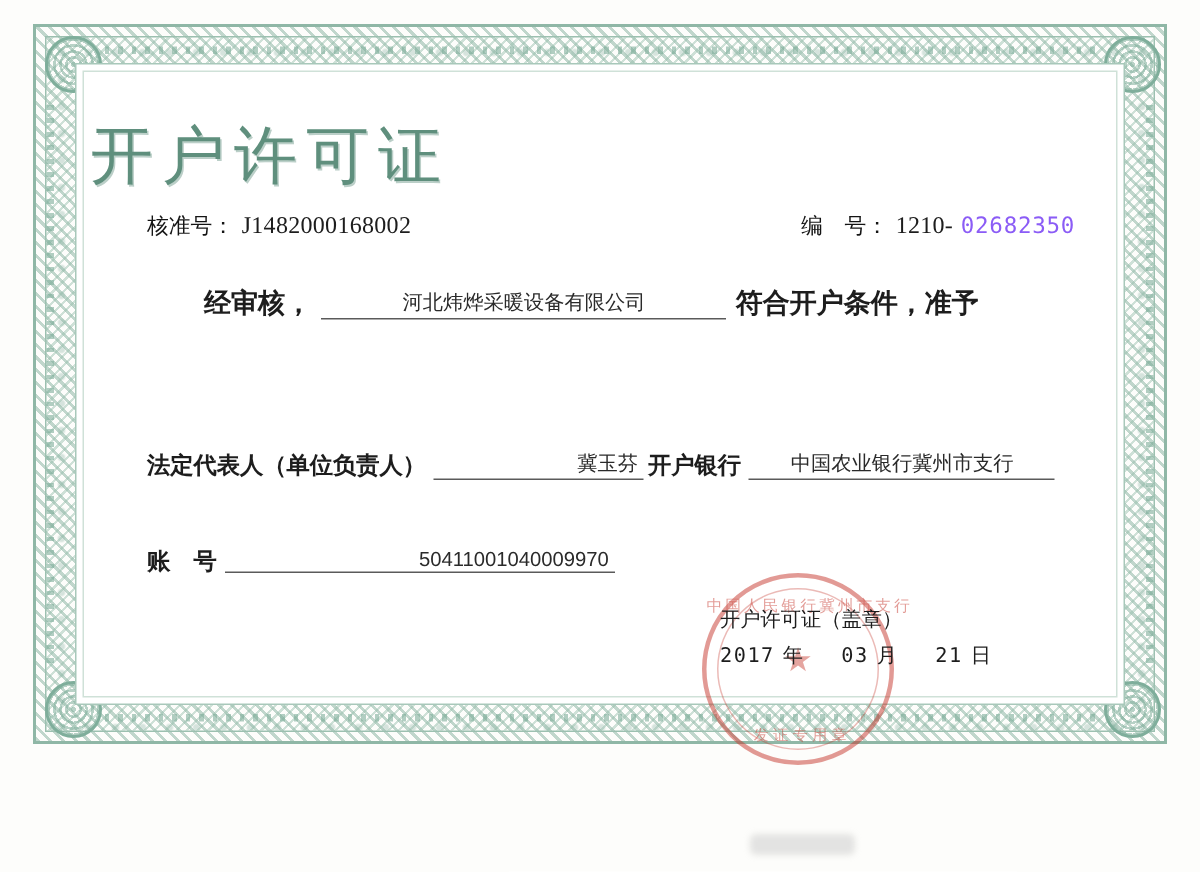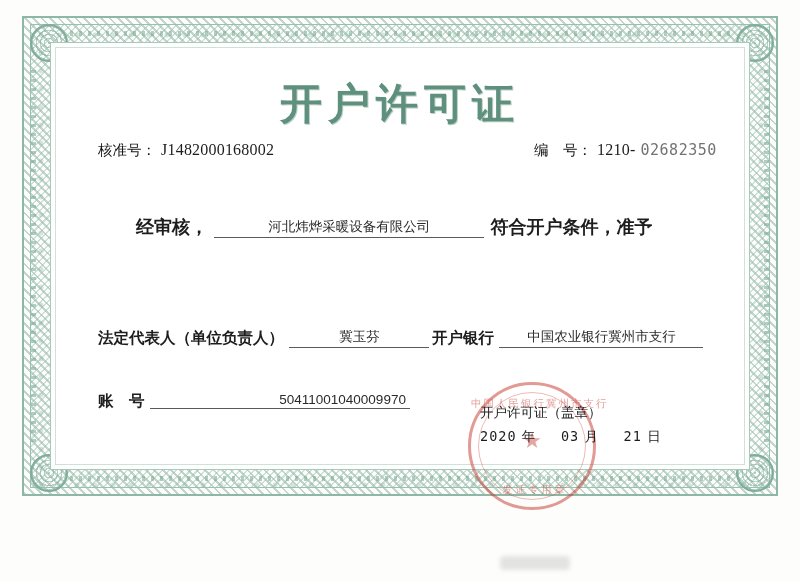--- a/index.html
+++ b/index.html
@@ -114,24 +114,24 @@
     top: 52px;
     width: 680px;
     height: 408px;
   }
 
   .title {
     position: absolute;
     left: 0;
     top: 24px;
     width: 680px;
-    text-align: center;
+    text-align: left;
     font-family: "DejaVu Serif", serif;
     font-size: 42px;
-    font-weight: bold;
+    font-weight: normal;
     letter-spacing: 6px;
     color: #5f8f7d;
     text-shadow: 1px 1px 0 rgba(120,160,145,0.5);
   }
 
   .row {
     position: absolute;
     font-family: "DejaVu Sans", sans-serif;
     color: #1d1d1d;
     white-space: nowrap;
@@ -145,21 +145,21 @@
     font-family: Liberation Serif, serif;
     font-size: 16px;
     letter-spacing: 0.2px;
     text-align: right;
   }
 
   
   .line-approval { left: 38px; top: 88px; }
   .line-serial   { left: 474px; top: 88px; }
   .serial-red {
-    color: #737373;
+    color: #8b5cf6;
     font-family: "DejaVu Sans Mono", monospace;
     font-size: 15px;
     letter-spacing: 0.5px;
   }
 
   
   .body-line1 {
     left: 76px; top: 138px;
     font-size: 18px;
     font-weight: bold;
@@ -171,26 +171,25 @@
   }
   .fill {
     display: inline-block;
     border-bottom: 1px solid #5a5a5a;
     text-align: center;
     font-weight: normal;
     font-size: 13.5px;
     color: #2a2a2a;
     padding: 0 4px 1px 4px;
     vertical-align: 2px;
-    margin-top: 28px;
   }
   .fill-company { width: 262px; }
 
   .line-rep { left: 38px; top: 248px; font-size: 15.5px; font-weight: bold; }
-  .fill-rep { width: 132px; }
+  .fill-rep { width: 132px; text-align: right; }
   .line-bank { left: 372px; top: 248px; font-size: 15.5px; font-weight: bold; }
   .fill-bank { width: 196px; font-size: 13.5px; }
 
   .line-account { left: 38px; top: 312px; font-size: 15.5px; font-weight: bold; }
   .fill-account { width: 252px; font-family: Liberation Sans, sans-serif; font-size: 13.5px; text-align: right; }
 
   
   .issuer {
     position: absolute;
     left: 420px;
@@ -336,21 +335,21 @@
 
     <div class="seal">
       <div class="seal-text-top">中国人民银行冀州市支行</div>
       <div class="seal-star">★</div>
       <div class="seal-text-bottom">发证专用章</div>
     </div>
 
     <div class="issuer">开户许可证（盖章）</div>
 
     <div class="date-line">
-      <span class="num">2020</span>
+      <span class="num">2017</span>
       <span>年</span>
       <span class="gap"></span>
       <span class="num">03</span>
       <span>月</span>
       <span class="gap"></span>
       <span class="num">21</span>
       <span>日</span>
     </div>
 
   </div>

